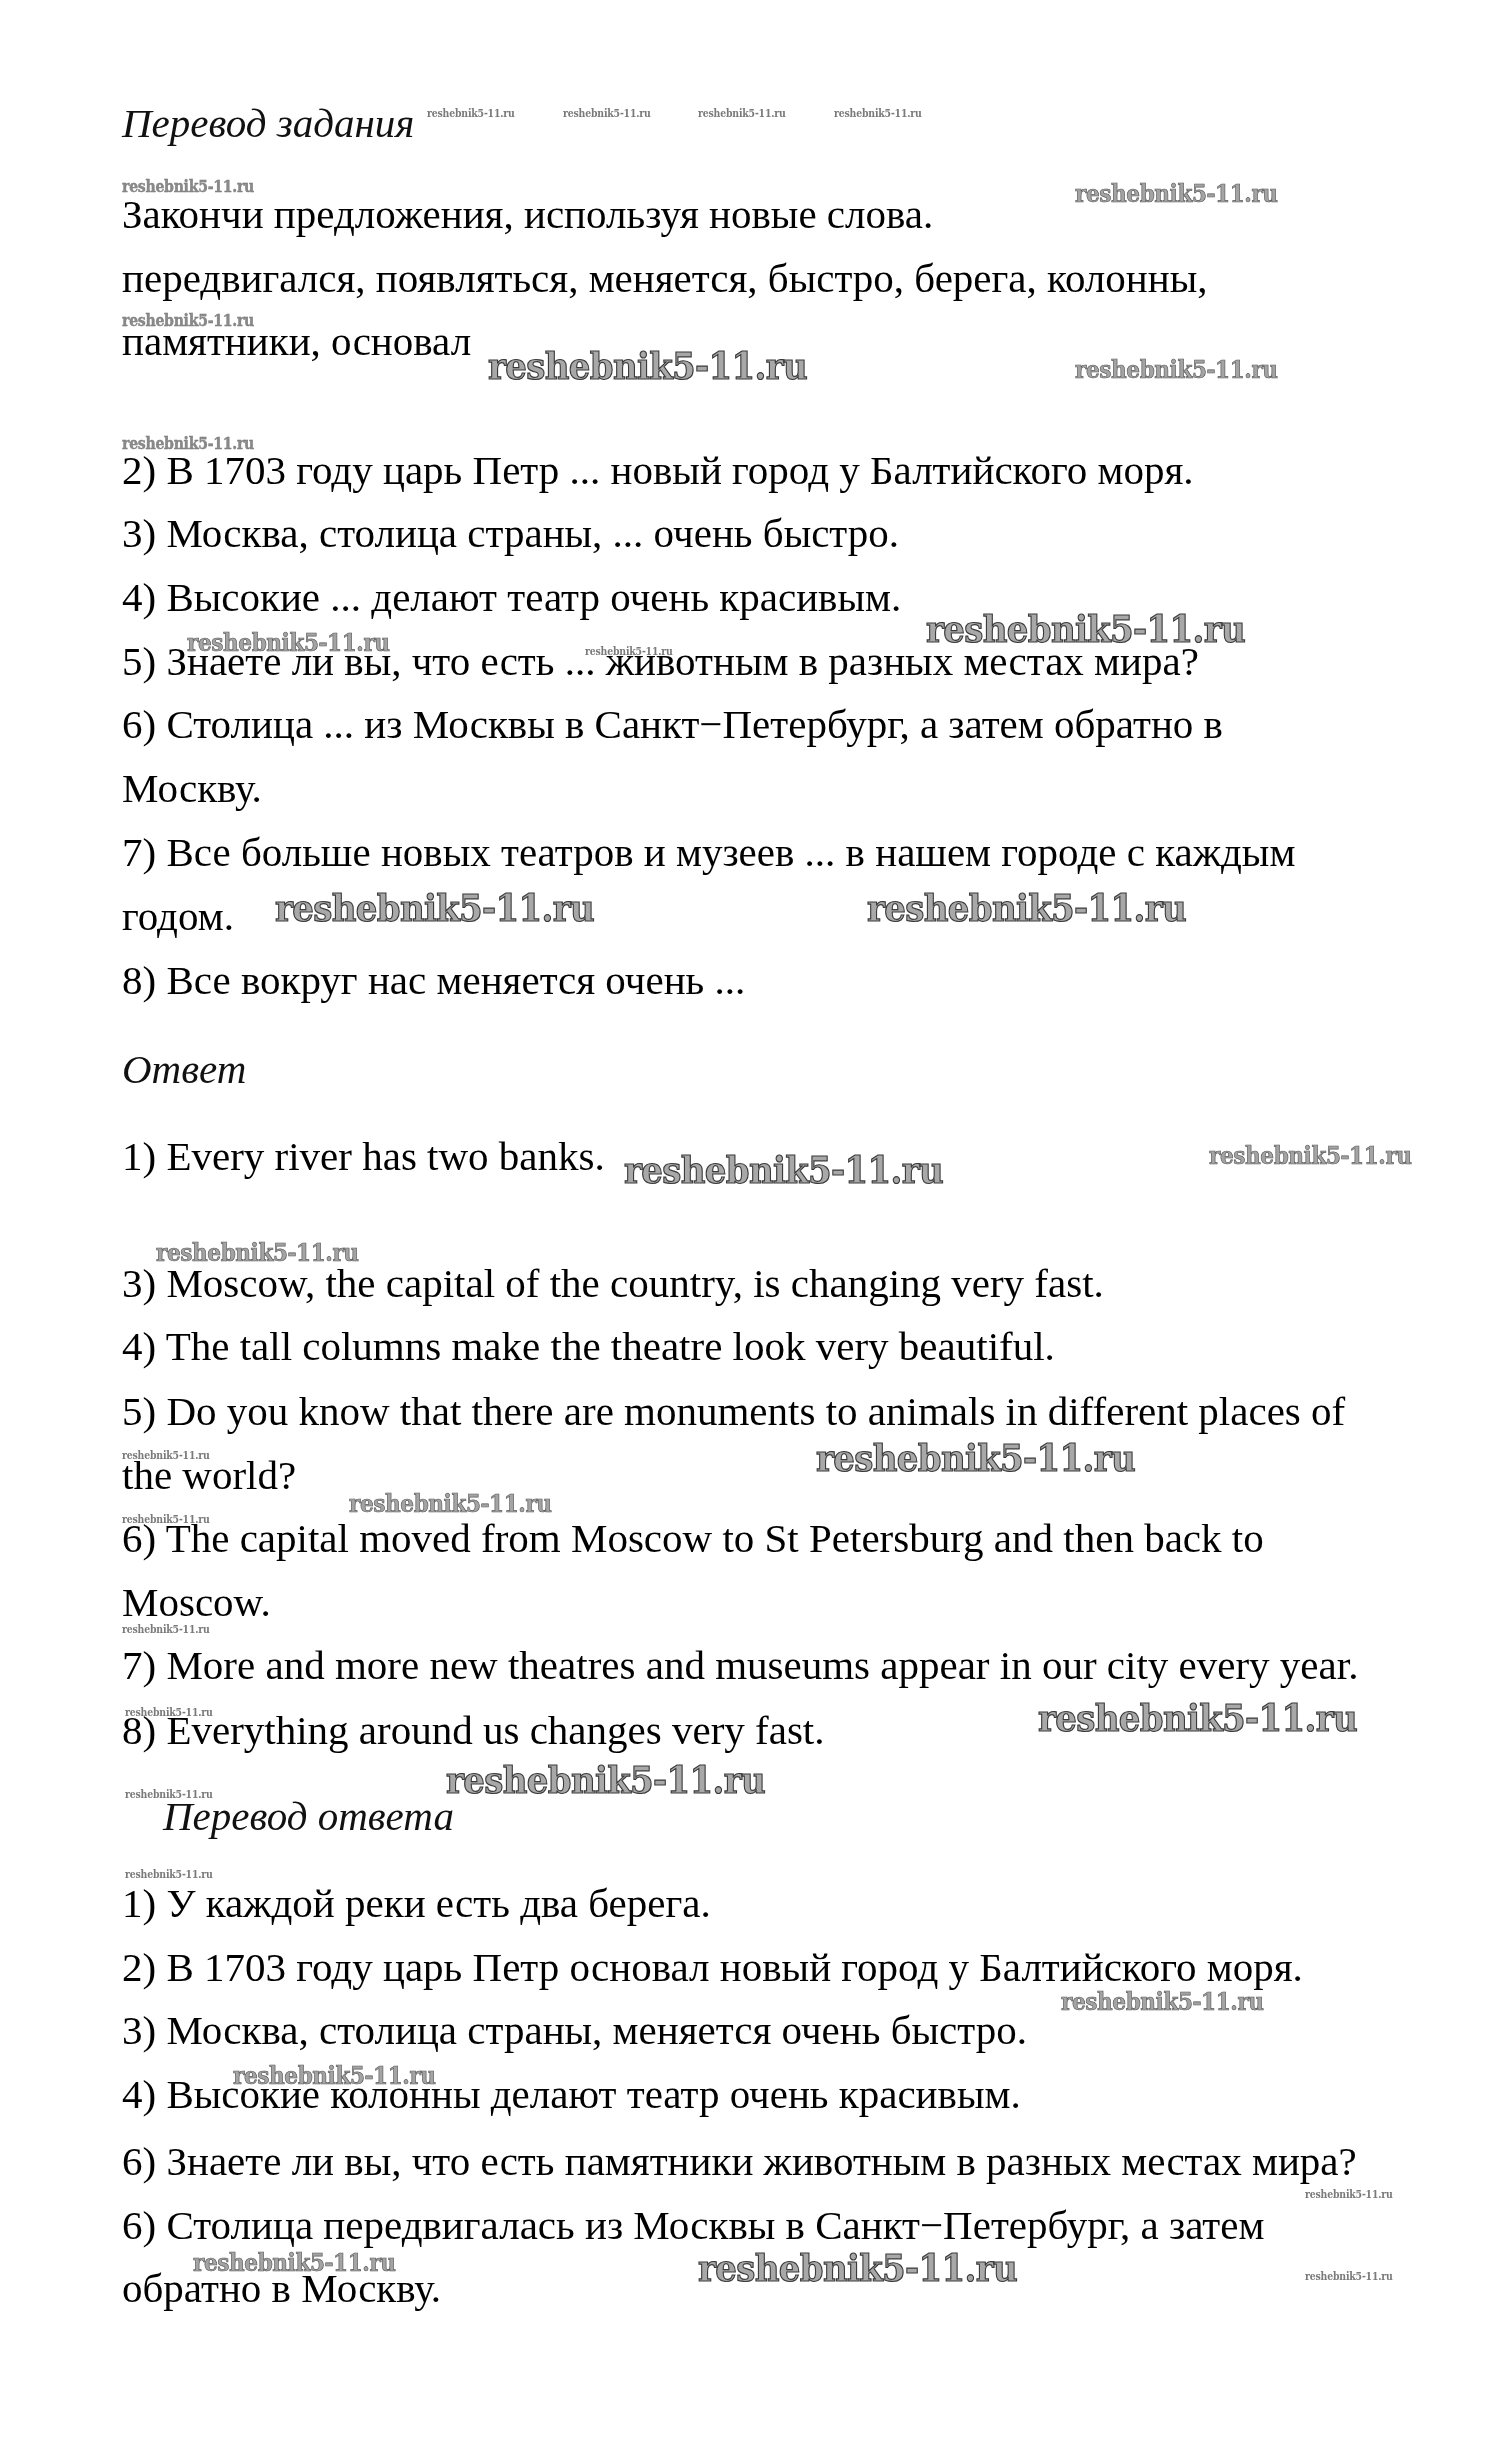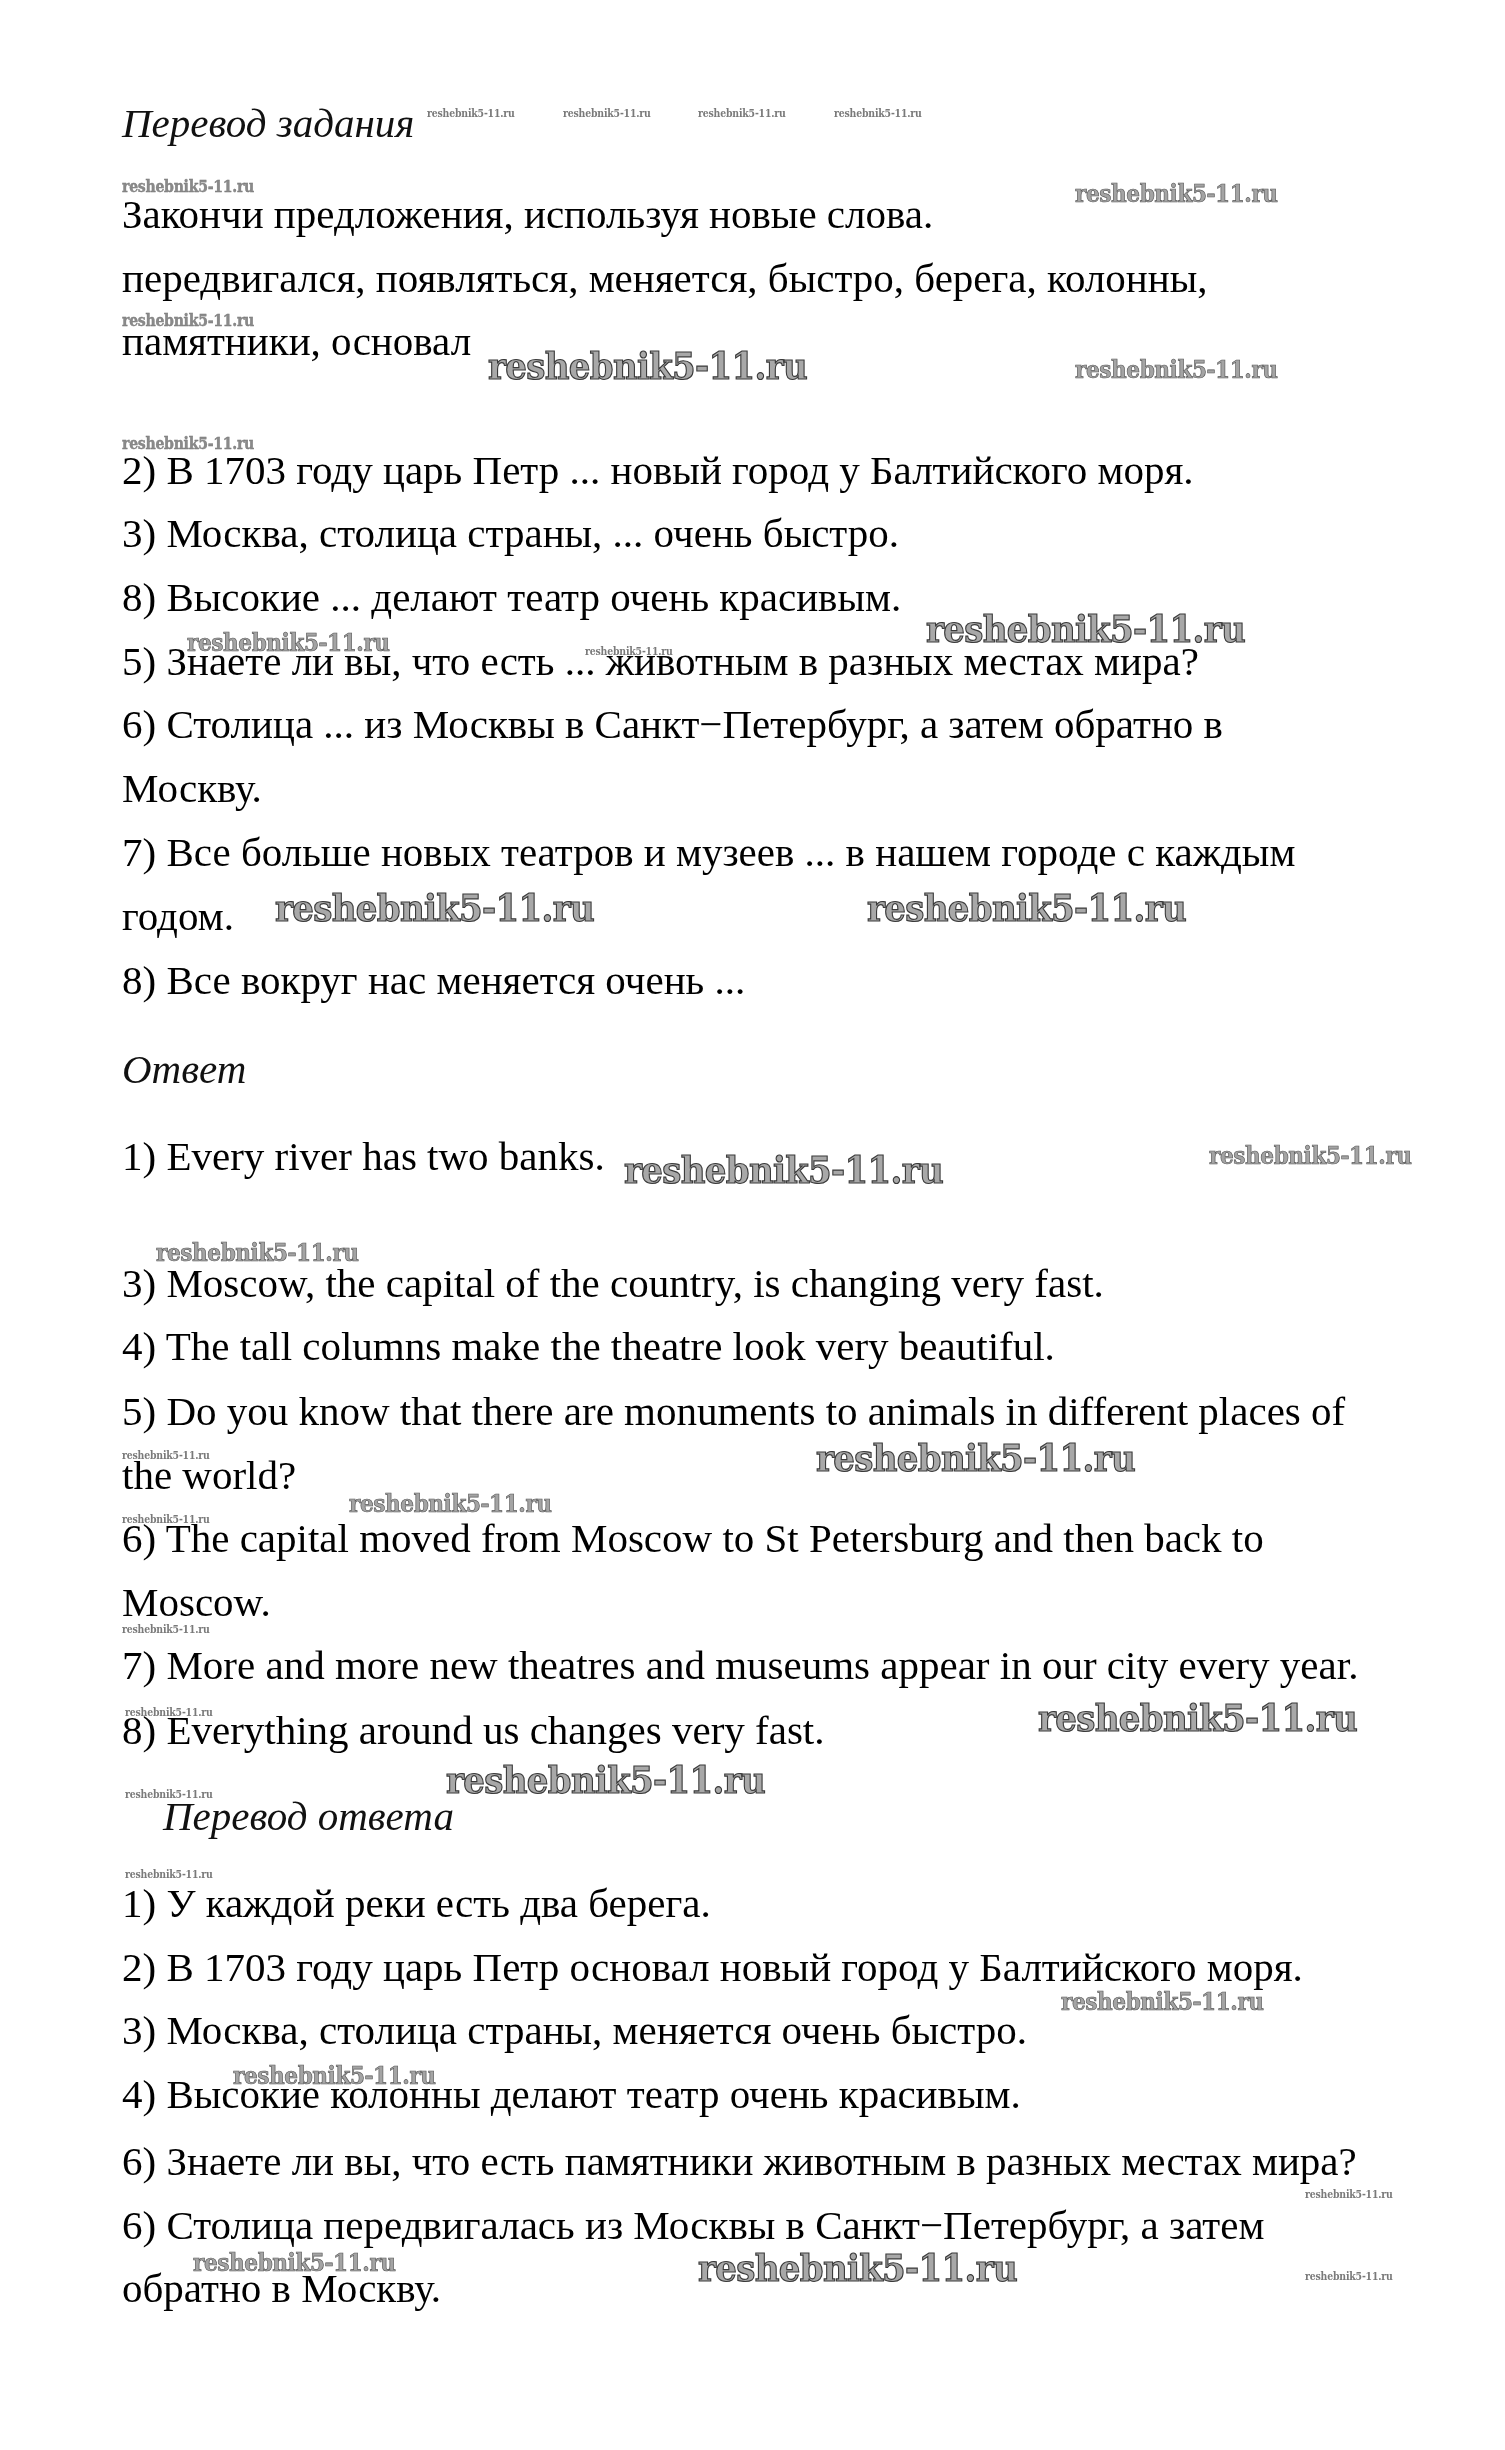--- a/index.html
+++ b/index.html
@@ -26,21 +26,21 @@
 <body>
 
 <div id="page">
 
   <div class="ln hd" style="top:138px;">Перевод задания</div>
   <div class="ln" style="top:229px;">Закончи предложения, используя новые слова.</div>
   <div class="ln" style="top:293px;">передвигался, появляться, меняется, быстро, берега, колонны,</div>
   <div class="ln" style="top:356px;">памятники, основал</div>
   <div class="ln" style="top:485px;">2) В 1703 году царь Петр ... новый город у Балтийского моря.</div>
   <div class="ln" style="top:548px;">3) Москва, столица страны, ... очень быстро.</div>
-  <div class="ln" style="top:612px;">8) Высокие ... делают театр очень красивым.</div>
+  <div class="ln" style="top:612px;">4) Высокие ... делают театр очень красивым.</div>
   <div class="ln" style="top:676px;">5) Знаете ли вы, что есть ... животным в разных местах мира?</div>
   <div class="ln" style="top:739px;">6) Столица ... из Москвы в Санкт−Петербург, а затем обратно в</div>
   <div class="ln" style="top:803px;">Москву.</div>
   <div class="ln" style="top:867px;">7) Все больше новых театров и музеев ... в нашем городе с каждым</div>
   <div class="ln" style="top:931px;">годом.</div>
   <div class="ln" style="top:995px;">8) Все вокруг нас меняется очень ...</div>
 
   <div class="ln hd" style="top:1084px;">Ответ</div>
   <div class="ln" style="top:1171px;">1) Every river has two banks.</div>
   <div class="ln" style="top:1298px;">3) Moscow, the capital of the country, is changing very fast.</div>

